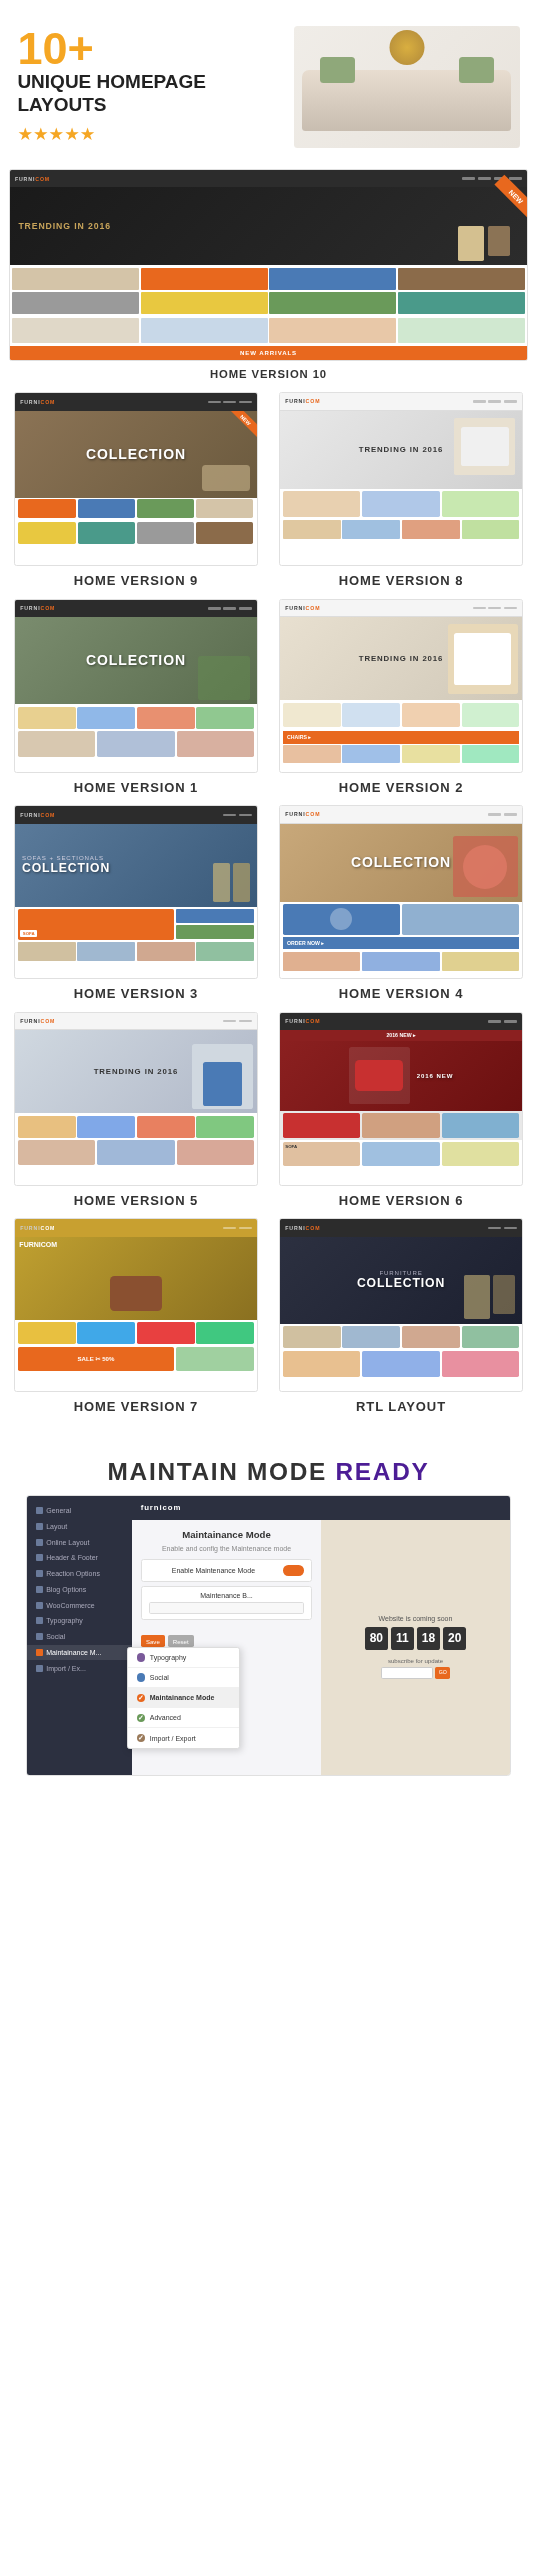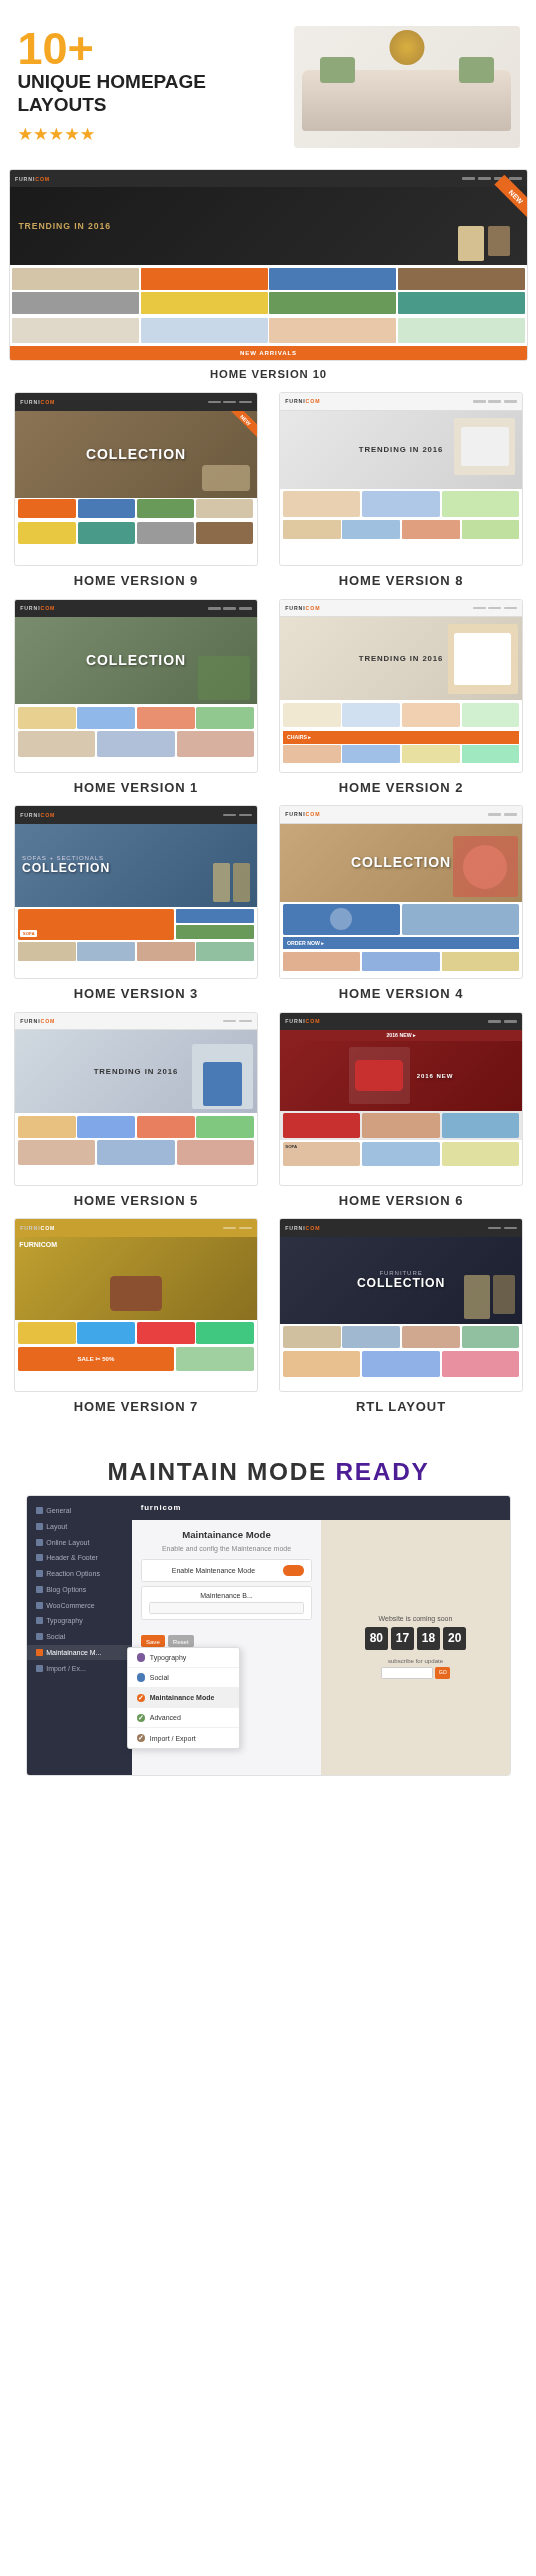--- a/index.html
+++ b/index.html
@@ -977,21 +977,21 @@
             </div>
           </div>
 
           <div class="ms-preview-right">
             <div class="ms-countdown-title">Website is coming soon</div>
             <div class="ms-countdown">
               <div class="ms-countdown-box">
                 <span class="ms-countdown-num">80</span>
               </div>
               <div class="ms-countdown-box">
-                <span class="ms-countdown-num">17</span>
+                <span class="ms-countdown-num">11</span>
               </div>
               <div class="ms-countdown-box">
                 <span class="ms-countdown-num">18</span>
               </div>
               <div class="ms-countdown-box">
                 <span class="ms-countdown-num">20</span>
               </div>
             </div>
             <div style="margin-top:7px;font-size:6.1px;color:#666;">subscribe for update</div>
             <div style="margin-top:3.5px;display:flex;gap:2.6px;">

